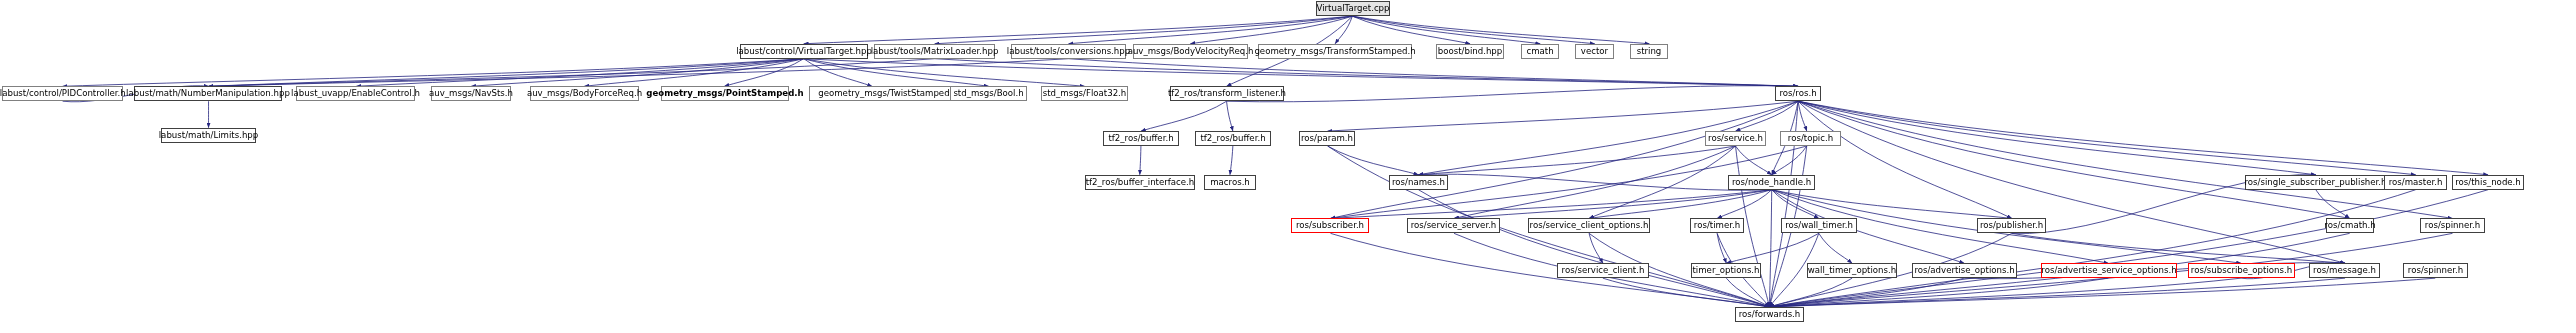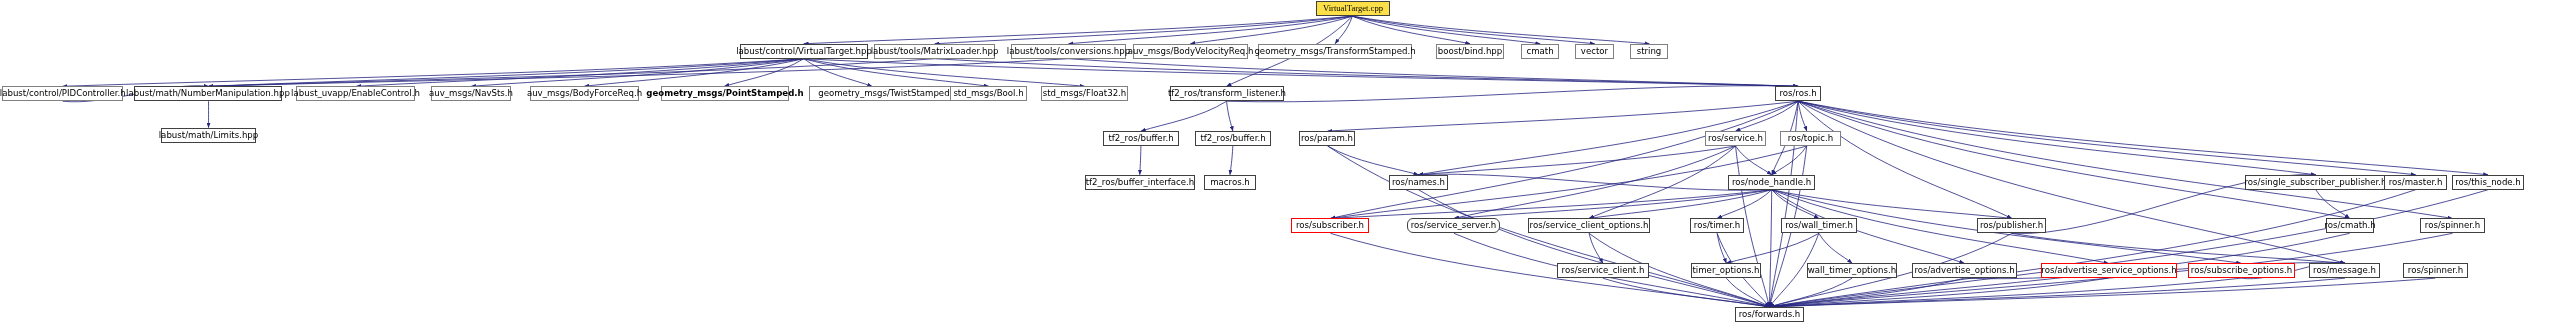--- a/index.html
+++ b/index.html
@@ -35,23 +35,22 @@
     line-height: 1;
     white-space: nowrap;
     display: flex;
     align-items: center;
     justify-content: center;
     height: 15px;
     padding: 0 4px;
     z-index: 5;
   }
   .node.root {
-    background: #fde047;
+    background: #e5e5e5;
     border: 0.6px solid #404040;
-    font-family: Liberation Serif, serif;
   }
   .node.solid {
     border: 0.6px solid #404040;
   }
   .node.redref {
     border: 0.6px solid #ff0000;
   }
 </style>
 </head>
 <body>
@@ -189,21 +188,21 @@
       <div class="node" style="left: 1705px; top: 131px; width: 61px;">ros/service.h</div>
       <div class="node" style="left: 1780px; top: 131px; width: 61px;">ros/topic.h</div>
       <div class="node solid" style="left: 1085px; top: 175px; width: 110px;">tf2_ros/buffer_interface.h</div>
       <div class="node solid" style="left: 1204px; top: 175px; width: 52px;">macros.h</div>
       <div class="node solid" style="left: 1389px; top: 175px; width: 59px;">ros/names.h</div>
       <div class="node solid" style="left: 1728px; top: 175px; width: 87px;">ros/node_handle.h</div>
       <div class="node solid" style="left: 2245px; top: 175px; width: 141px;">ros/single_subscriber_publisher.h</div>
       <div class="node solid" style="left: 2384px; top: 175px; width: 63px;">ros/master.h</div>
       <div class="node solid" style="left: 2452px; top: 175px; width: 72px;">ros/this_node.h</div>
       <div class="node redref" style="left: 1291px; top: 218px; width: 78px;">ros/subscriber.h</div>
-      <div class="node solid" style="left: 1407px; top: 218px; width: 93px; border-radius: 6px;">ros/service_server.h</div>
+      <div class="node solid" style="left: 1407px; top: 218px; width: 93px;">ros/service_server.h</div>
       <div class="node solid" style="left: 1528px; top: 218px; width: 122px;">ros/service_client_options.h</div>
       <div class="node solid" style="left: 1690px; top: 218px; width: 54px;">ros/timer.h</div>
       <div class="node solid" style="left: 1781px; top: 218px; width: 76px;">ros/wall_timer.h</div>
       <div class="node solid" style="left: 1977px; top: 218px; width: 69px;">ros/publisher.h</div>
       <div class="node solid" style="left: 2326px; top: 218px; width: 48px;">ros/cmath.h</div>
       <div class="node solid" style="left: 2420px; top: 218px; width: 65px;">ros/spinner.h</div>
       <div class="node solid" style="left: 1557px; top: 263px; width: 92px;">ros/service_client.h</div>
       <div class="node solid" style="left: 1691px; top: 263px; width: 70px;">timer_options.h</div>
       <div class="node solid" style="left: 1807px; top: 263px; width: 90px;">wall_timer_options.h</div>
       <div class="node solid" style="left: 1912px; top: 263px; width: 105px;">ros/advertise_options.h</div>

